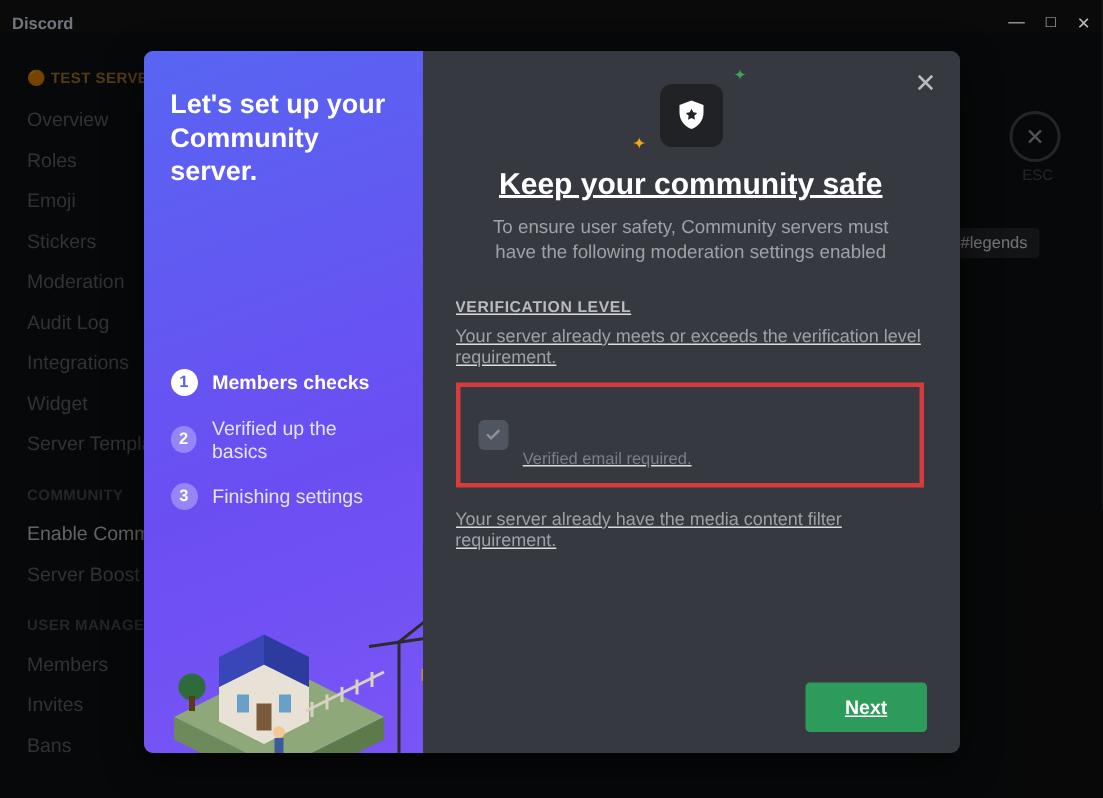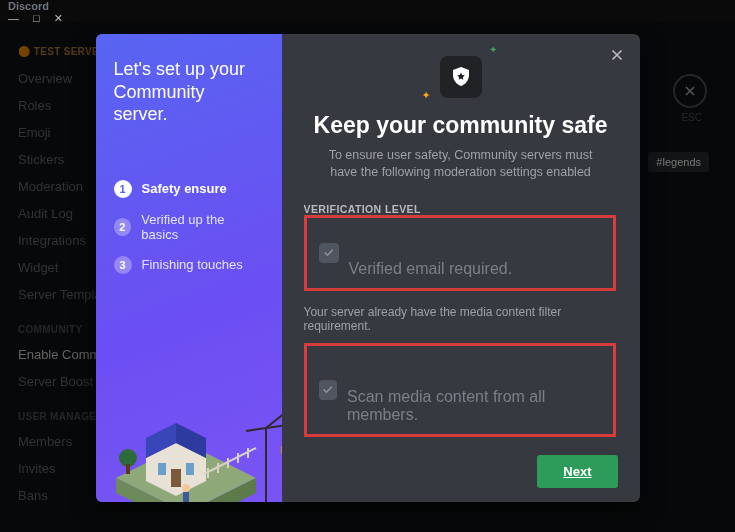--- a/index.html
+++ b/index.html
@@ -8,25 +8,24 @@
     background: #0a0a0b;
     font-family: -apple-system, "Segoe UI", Helvetica, Arial, sans-serif;
     color: #dcddde;
     overflow: hidden;
     position: relative;
   }
   
   .titlebar {
     height: 22px;
     display: flex;
-    align-items: flex-start;
+    align-items: flex-end;
     justify-content: space-between;
     padding: 0 8px;
     background: #0a0a0b;
-    flex-direction: column;
   }
   .titlebar .app-name { font-size: 11px; color: #72767d; font-weight: 600; }
   .titlebar .win-controls { display: flex; gap: 14px; color: #b9bbbe; font-size: 11px; }
   .titlebar .win-controls span { cursor: default; }
 
   
   .bg-panel {
     position: absolute; top: 22px; left: 0; right: 0; bottom: 0;
     background: #111214;
     padding: 24px 18px;
@@ -44,21 +43,21 @@
   }
   .bg-item.active { color: #d9dadc; }
   .bg-close {
     position: absolute; top: 52px; right: 28px;
     width: 34px; height: 34px; border: 2px solid #4f545c; border-radius: 50%;
     display: flex; align-items: center; justify-content: center;
     color: #b9bbbe; font-size: 16px;
   }
   .bg-close-label { position:absolute; top:90px; right:33px; font-size:10px; color:#4f545c;margin-left:16px;}
   .bg-pill {
-    position:absolute; top:130px; right:26px;
+    position:absolute; top:130px; right:42px;
     background:#2b2d31; color:#fff; font-size:11px; padding:4px 8px; border-radius:3px;
   }
 
   
   .overlay {
     position: absolute; inset: 22px 0 0 0;
     background: rgba(0,0,0,0.55);
     display: flex; align-items: flex-start; justify-content: center;
     padding-top: 12px;
   }
@@ -72,21 +71,21 @@
   }
   .modal-left {
     width: 186px;
     background: linear-gradient(160deg,#5865f2 0%, #6b4ef2 60%, #7a55f5 100%);
     color: #fff;
     padding: 24px 18px 0 18px;
     position: relative;
     overflow: hidden;
   }
   .modal-left h2 {
-    font-size: 18px; font-weight: 400; line-height: 1.25; margin-bottom: 54px;
+    font-size: 18px; font-weight: 700; line-height: 1.25; margin-bottom: 120px;
   }
   .steps { list-style: none; }
   .steps li {
     display: flex; align-items: center; gap: 10px;
     font-size: 13px; margin-bottom: 14px; color: #e3e5ff;
   }
   .step-num {
     width: 18px; height: 18px; border-radius: 50%;
     display: flex; align-items: center; justify-content: center;
     font-size: 11px; font-weight: 700;
@@ -113,49 +112,50 @@
   .shield-wrap { display:flex; flex-direction:column; align-items:center; margin-top: 4px; }
   .shield {
     width: 42px; height: 42px; background: #202225; border-radius: 8px;
     display: flex; align-items: center; justify-content: center;
     position: relative;
   }
   .sparkle { position:absolute; color:#3ba55c; font-size:10px; }
   .sparkle.a { top:-12px; right:-16px; }
   .sparkle.b { bottom:-4px; left:-18px; color:#faa61a; font-size:11px;}
   .modal-right h1 {
-    text-align: center; color: #fff; font-size: 23px; font-weight: 700;
+    text-align: center; color: #fff; font-size: 20px; font-weight: 700;
     margin-top: 14px;
+    text-decoration: underline;
   }
   .subtitle {
     text-align: center; color: #9ea1a7; font-size: 12.5px; line-height: 1.35;
     margin: 8px 24px 2px;
   }
-  .scroll { flex:1; overflow-y:auto; margin-top: 12px; padding-right: 2px;}
+  .scroll { flex:1; overflow-y:auto; margin-top: 12px; padding-right: 2px; text-decoration: underline;}
   .section-title {
     font-size: 10.5px; color: #b9bbbe; font-weight: 700; letter-spacing: .4px;
     margin-top: 8px;
   }
   .section-desc {
     font-size: 12px; color: #9ea1a7; margin: 6px 0 10px;
   }
   .check-row {
     border: 3px solid #d63c3c;
     padding: 10px 12px;
     display: flex; align-items: center; gap: 10px;
     margin-bottom: 14px;
     background: #36393f;
   }
   .cbox {
     width: 20px; height: 20px; border-radius: 4px;
     background: #4f5660;
     display:flex;align-items:center;justify-content:center;
   }
   .cbox svg { width:13px; height:13px; }
-  .check-label { font-size: 16px; color: #7c7f87; margin-top: 32px; }
+  .check-label { font-size: 11px; color: #7c7f87; margin-top: 32px; }
   .footer {
     display:flex; justify-content:flex-end; padding-top: 8px;
   }
   .btn-next {
     background: #2d9c5b; color:#fff; border:none; border-radius:3px;
     padding: 9px 26px; font-size: 13px; font-weight: 600; cursor:pointer;text-decoration:underline;
   }
   
   .scroll::-webkit-scrollbar { width:6px; }
   .scroll::-webkit-scrollbar-thumb { background:#202225; border-radius:3px; }
@@ -206,29 +206,29 @@
   <div class="bg-pill">#legends</div>
 </div>
 
 <div class="overlay">
   <div class="modal">
     <div class="modal-left">
       <h2>Let's set up your Community server.</h2>
       <ul class="steps" id="steps">
           <li class="current">
             <span class="step-num">1</span>
-            <span>Safety ensure</span>
+            <span>Members checks</span>
           </li>
           <li>
             <span class="step-num">2</span>
             <span>Verified up the basics</span>
           </li>
           <li>
             <span class="step-num">3</span>
-            <span>Finishing touches</span>
+            <span>Finishing settings</span>
           </li>
         </ul>
 
       <svg class="art" viewBox="0 0 240 180">
         <g transform="translate(30,40)">
           <polygon points="0,80 70,45 140,80 70,115" fill="#8ea87a"></polygon>
           <polygon points="0,80 70,115 70,130 0,95" fill="#6c8a5a"></polygon>
           <polygon points="140,80 70,115 70,130 140,95" fill="#5c7a4a"></polygon>
 
           <g transform="translate(30,25)">
@@ -281,37 +281,30 @@
               <path d="M12 2l8 3v5c0 5-3.4 9.5-8 11-4.6-1.5-8-6-8-11V5l8-3z"></path>
               <path d="M12 7.5l1.2 2.4 2.6.4-1.9 1.9.4 2.6L12 13.6l-2.3 1.2.4-2.6-1.9-1.9 2.6-.4L12 7.5z" fill="#202225"></path>
             </svg>
         </div>
       </div>
       <h1>Keep your community safe</h1>
       <p class="subtitle">To ensure user safety, Community servers must have the following moderation settings enabled</p>
 
       <div class="scroll" id="sections">
           <div class="section-title">VERIFICATION LEVEL</div>
+          <div class="section-desc">Your server already meets or exceeds the verification level requirement.</div>
           <div class="check-row">
             <span class="cbox">
               <svg viewBox="0 0 24 24" fill="none" stroke="#8e9297" stroke-width="3">
                 <path d="M5 12l5 5L20 7"></path>
               </svg>
             </span>
             <span class="check-label">Verified email required.</span>
           </div>
           <div class="section-desc">Your server already have the media content filter requirement.</div>
-          <div class="check-row">
-            <span class="cbox">
-              <svg viewBox="0 0 24 24" fill="none" stroke="#8e9297" stroke-width="3">
-                <path d="M5 12l5 5L20 7"></path>
-              </svg>
-            </span>
-            <span class="check-label">Scan media content from all members.</span>
-          </div>
         </div>
 
       <div class="footer">
         <button class="btn-next">Next</button>
       </div>
     </div>
   </div>
 </div>
 
 </body></html>

